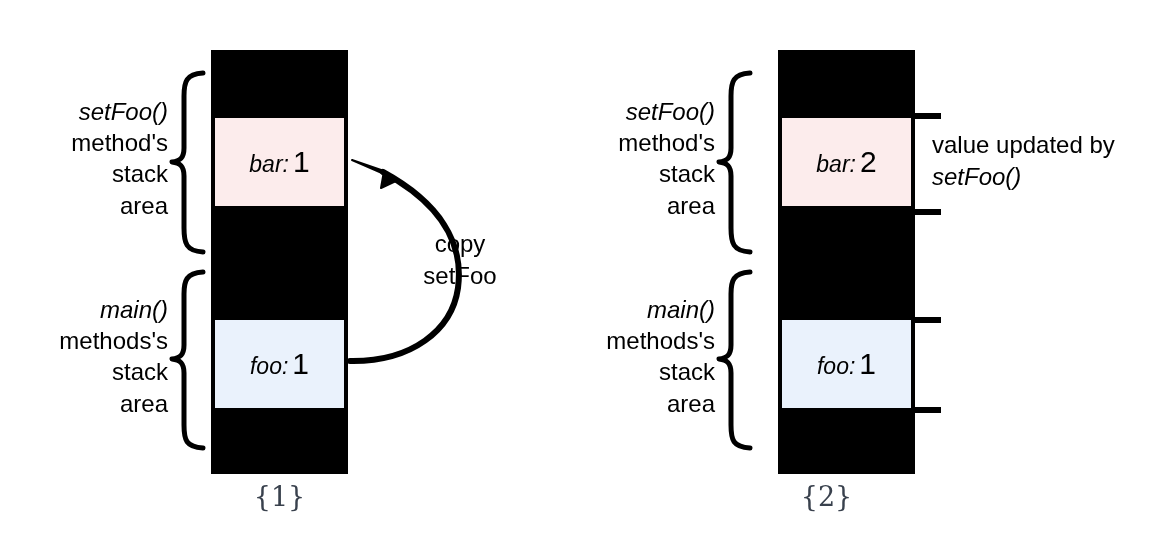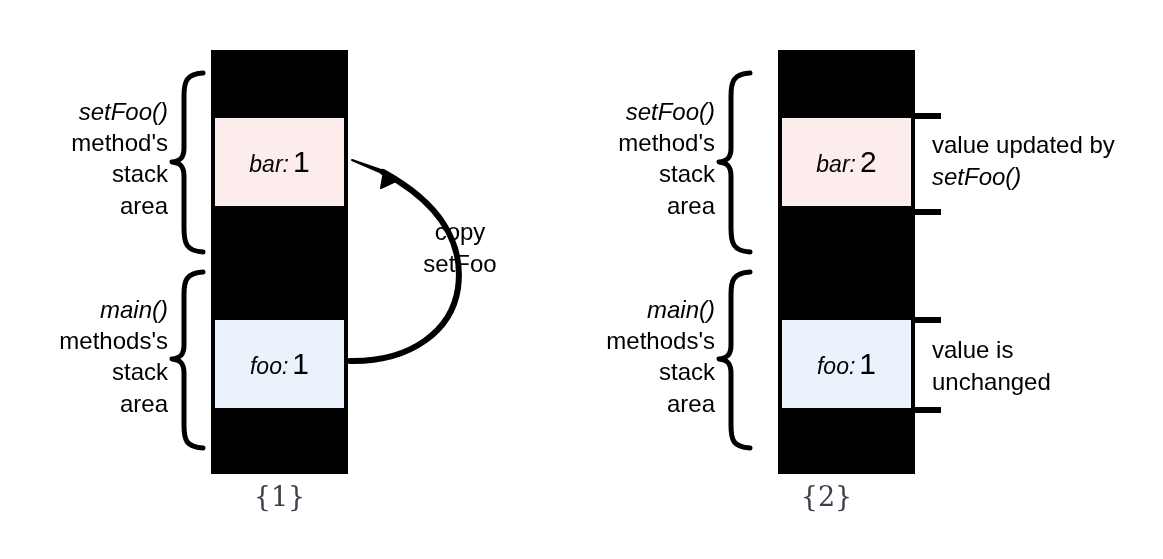--- a/index.html
+++ b/index.html
@@ -191,21 +191,21 @@
       </span>
     </div>
 
     <div class="band band-blue" style="top: 266px; height: 88px;">
       <span class="slot-text">
         <span class="varname">foo:</span><span class="varval">1</span>
       </span>
     </div>
   </div>
 
-  <div class="arrow-label" style="left: 400px; top: 216px; width: 120px;">
+  <div class="arrow-label" style="left: 400px; top: 228px; width: 120px;">
     <div>copy</div>
     <div>setFoo</div>
   </div>
 
   <div class="caption" style="left: 211px; top: 481px; width: 137px;">{1}</div>
 
   <div class="region-label" style="left: 547px; top: 96px; width: 168px;">
     <div class="mname">setFoo()</div>
     <div>method's</div>
     <div>stack</div>
@@ -232,20 +232,16 @@
         <span class="varname">foo:</span><span class="varval">1</span>
       </span>
     </div>
   </div>
 
   <div class="note" style="left: 932px; top: 129px; width: 225px;">
     <div>value updated by</div>
     <div class="mname">setFoo()</div>
   </div>
 
-  <div class="note" style="left: 932px; top: 334px; width: 225px;">
-    <div>value is</div>
-    <div>unchanged</div>
-  </div>
 
   <div class="caption" style="left: 758px; top: 481px; width: 137px;">{2}</div>
 
 </div>
 
 </body></html>

